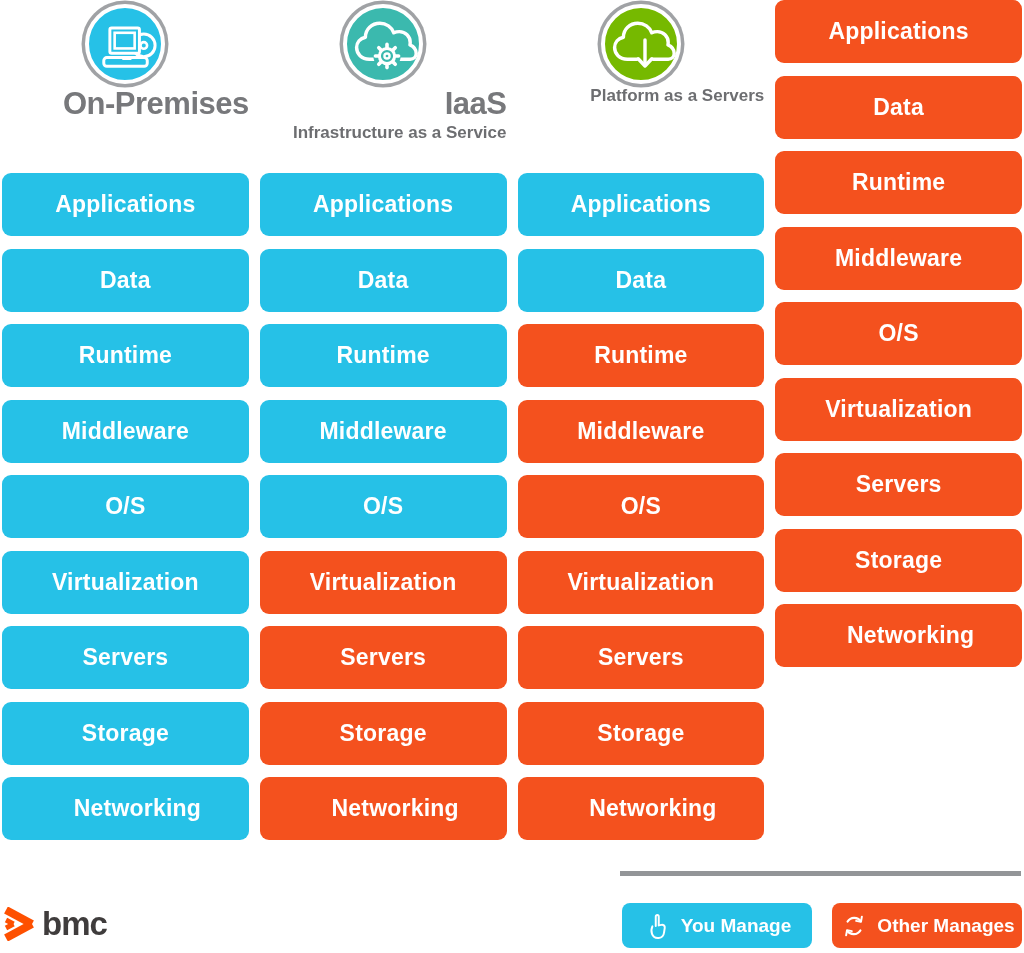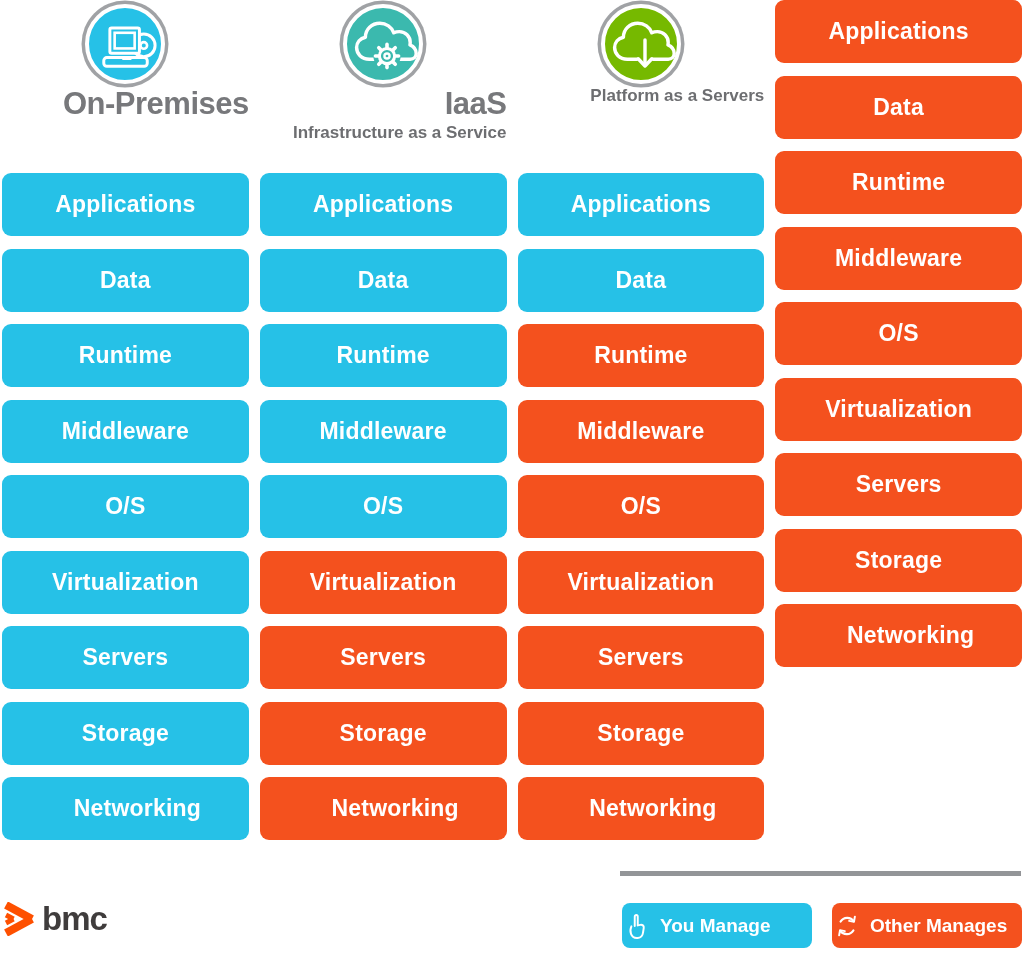--- a/index.html
+++ b/index.html
@@ -23,27 +23,27 @@
   .cell { height:63px; margin-bottom:12.5px; border-radius:9px; display:flex;
           align-items:center; justify-content:center; color:#ffffff; font-weight:bold;
           font-size:23px; letter-spacing:0.2px; }
   .cell:last-child { margin-bottom:12px;padding-left:24px; }
   .cell.you { background:var(--you); }
   .cell.other { background:var(--other); }
 
   
   .divider { position:absolute; left:620px; top:871px; width:401px; height:5px; background:var(--divider-gray); }
   .legend-chip { position:absolute; top:903px; height:45px; border-radius:8px; display:flex;
-                 align-items:center; gap:8px; color:#fff;
+                 align-items:center; justify-content:center; gap:8px; color:#fff;
                  font-weight:bold; font-size:19px; }
   .legend-you { left:622px; width:190px; background:var(--you); }
   .legend-other { left:832px; width:190px; background:var(--other); }
   .legend-chip svg { width:30px; height:30px; display:block; }
 
-  .bmc-logo { position:absolute; left:3px; top:902px; height:44px; display:flex; align-items:flex-start; gap:5px; }
+  .bmc-logo { position:absolute; left:3px; top:902px; height:44px; display:flex; align-items:center; gap:5px; }
   .bmc-logo svg { width:34px; height:34px; display:block; }
   .bmc-text { font-size:33px; font-weight:bold; color:var(--bmc-text); letter-spacing:-1px; line-height:34px; }
 </style>
 </head>
 <body>
 
 <div class="page">
   <div class="grid" id="columns-root">
   <div class="column">
     <div class="col-header">

